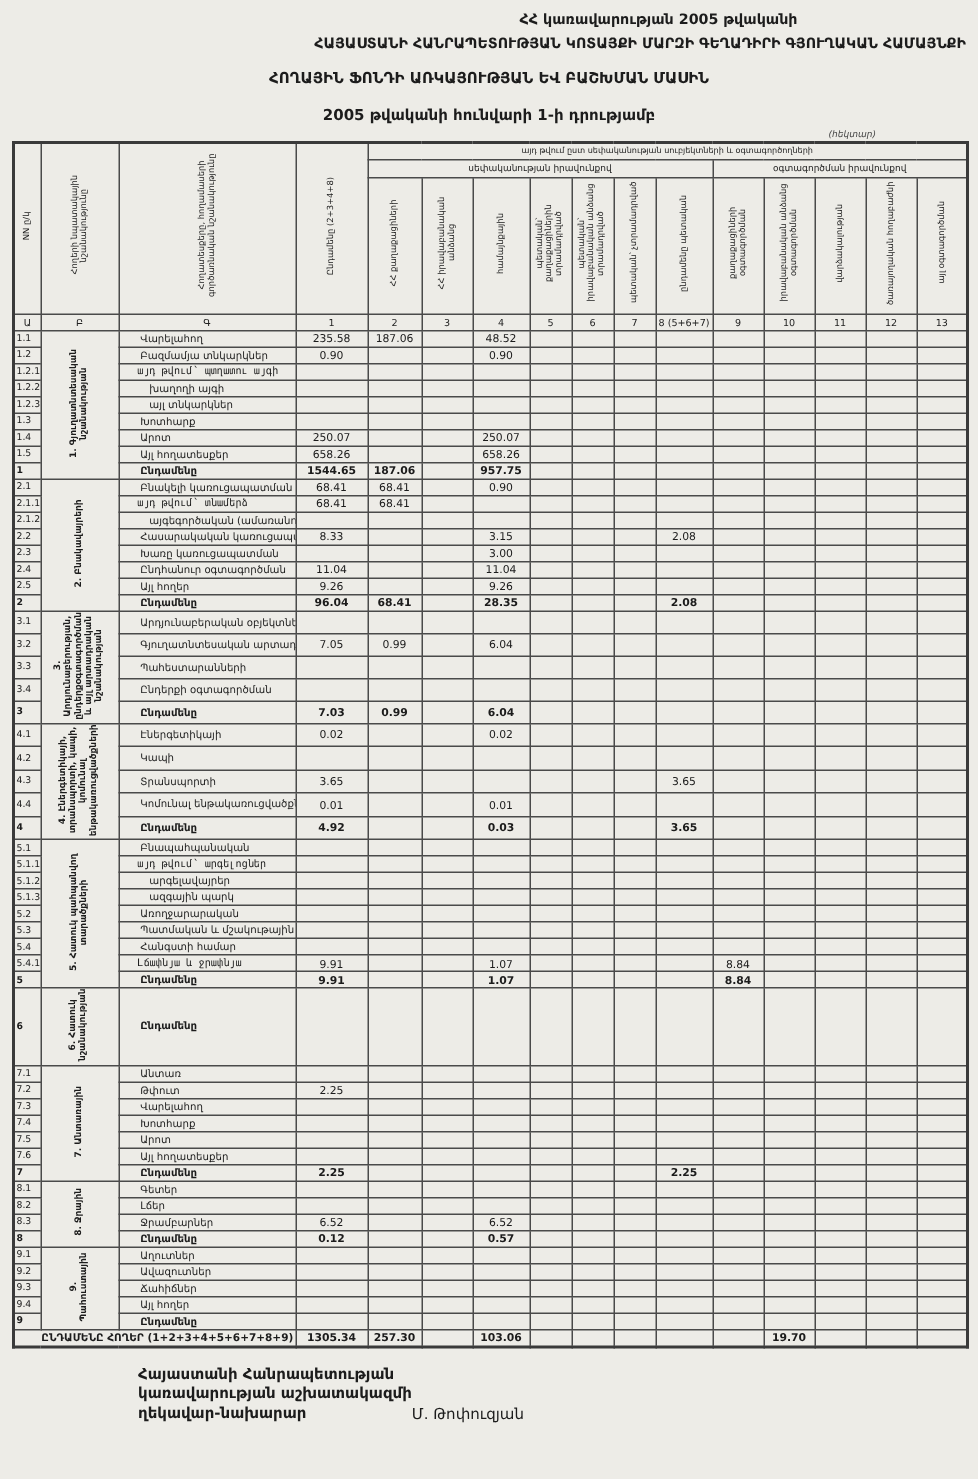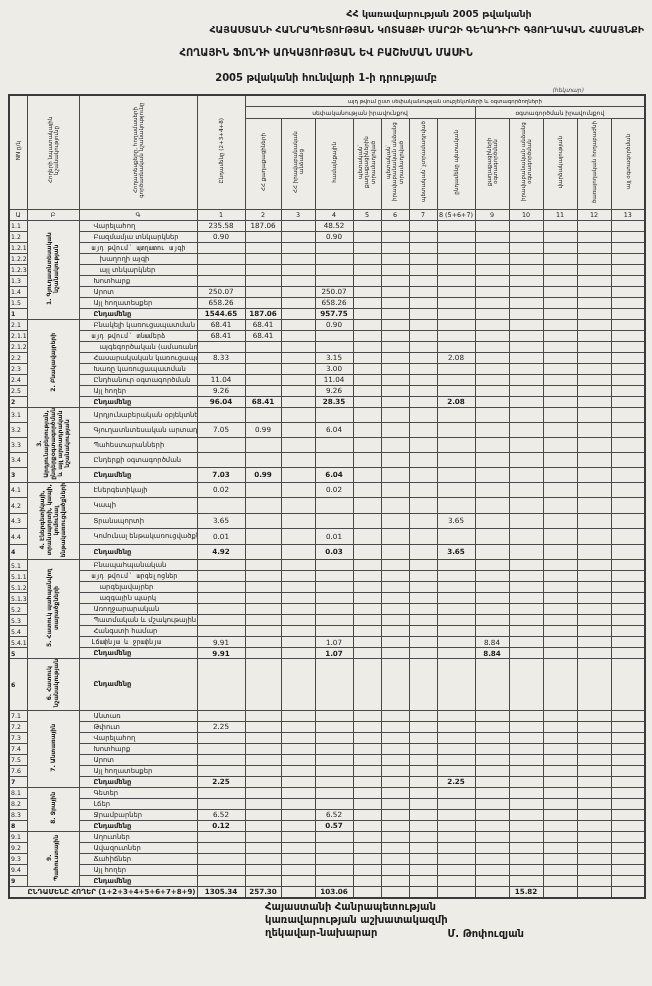--- a/index.html
+++ b/index.html
@@ -38,24 +38,24 @@
   td.no{font-size:6.2px;text-align:left;padding-left:1px;}
   td.seccell{text-align:center;vertical-align:middle;}
   td.seccell .vert{font-size:6px;max-height:none;font-weight:bold;}
   td.nm{font-size:6.8px;text-align:left;padding-left:14px;white-space:nowrap;}
   td.nm.ind1{padding-left:12px;font-family:Liberation Mono, monospace;}
   td.nm.ind2{padding-left:20px;}
   td.val{text-align:center;font-size:7.2px;}
   tr.total td{font-weight:bold;}
   td.grandlbl{font-size:7px;font-weight:bold;text-align:right;padding-left:15px;}
   
-  .footer{display:flex;justify-content:flex-end;align-items:flex-end;
-          padding:1px 120px 0 84px;}
+  .footer{display:flex;justify-content:flex-start;align-items:flex-end;
+          padding:11px 120px 0 84px;}
   .footer-left{font-size:10px;font-weight:bold;line-height:1.3;}
-  .signature{font-size:10px;font-weight:bold;}
+  .signature{font-size:10px;font-weight:normal;}
 </style>
 </head>
 <body>
 
 <div class="sheet">
 
   <div class="annex">
     <div>ՀՀ կառավարության 2005 թվականի</div>
   </div>
 
@@ -1044,21 +1044,21 @@
           <td class="grandlbl" colspan="3">ԸՆԴԱՄԵՆԸ ՀՈՂԵՐ (1+2+3+4+5+6+7+8+9)</td>
           <td class="val">1305.34</td>
           <td class="val">257.30</td>
           <td class="val"></td>
           <td class="val">103.06</td>
           <td class="val"></td>
           <td class="val"></td>
           <td class="val"></td>
           <td class="val"></td>
           <td class="val"></td>
-          <td class="val">15.82</td>
+          <td class="val">19.70</td>
           <td class="val"></td>
           <td class="val"></td>
           <td class="val"></td>
         </tr>
       </tbody>
   </table>
 
   <div class="footer">
     <div class="footer-left">
       <div>Հայաստանի Հանրապետության</div>

